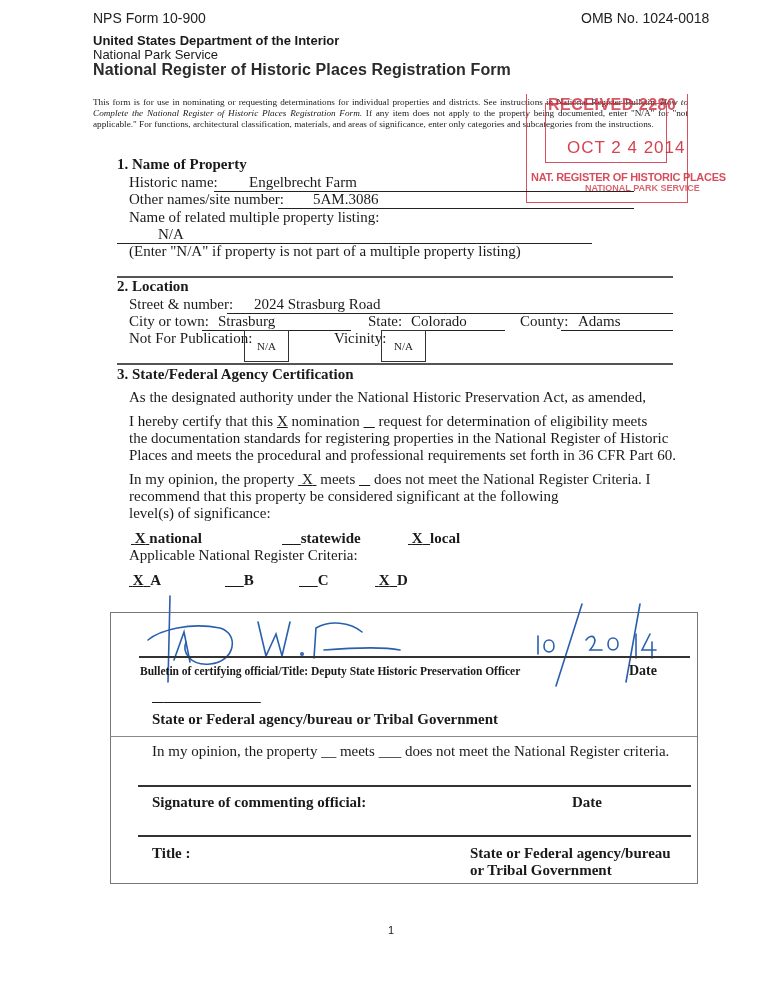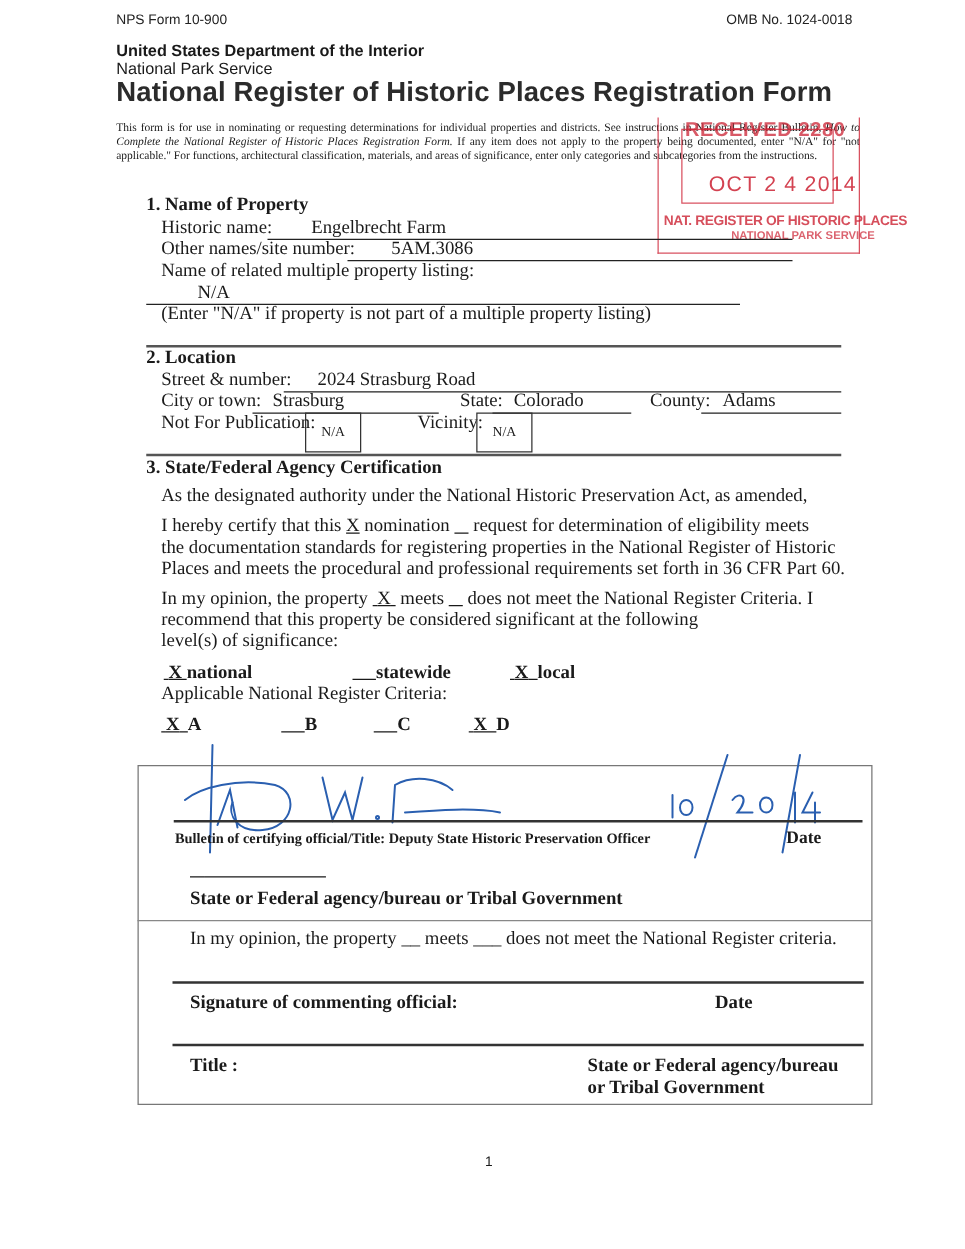--- a/index.html
+++ b/index.html
@@ -1,23 +1,23 @@
 <!DOCTYPE html>
 <html><head>
 <meta charset="utf-8">
 <style>
   html, body { margin:0; padding:0; background:#fff; }
   body { width:772px; height:999px; position:relative; overflow:hidden; color:#1a1a1a; }
   .sans { font-family:"Liberation Sans", sans-serif; }
   .serif { font-family:"Liberation Serif", serif; }
   .abs { position:absolute; }
-  .hdr-small { font-size:11px; color:#222; }
+  .hdr-small { font-size:14px; color:#222; }
   .dept { font-size:13px; font-weight:bold; }
   .nps { font-size:13px; }
-  .title { font-size:22px; font-weight:bold; color:#2b2b2b; letter-spacing:0.1px; }
+  .title { font-size:16px; font-weight:bold; color:#2b2b2b; letter-spacing:0.1px; }
   .intro { font-size:9.2px; line-height:11px; text-align:justify; width:595px; }
   .sec { font-size:15px; font-weight:bold; }
   .line-text { font-size:15px; white-space:nowrap;margin-left:12px; }
   .ul { text-decoration:underline; }
   .hr { position:absolute; height:1.5px; background:#555; }
   .fill-line { position:absolute; height:1px; background:#222; }
   .box { position:absolute; border:1.5px solid #333; font-size:11px; display:flex; align-items:center; justify-content:center; }
   .bold { font-weight:bold; }
   .stamp { position:absolute; color:#cc2233; font-family:"Liberation Sans", sans-serif; }
   .cert-box { position:absolute; border:1px solid #777; }

